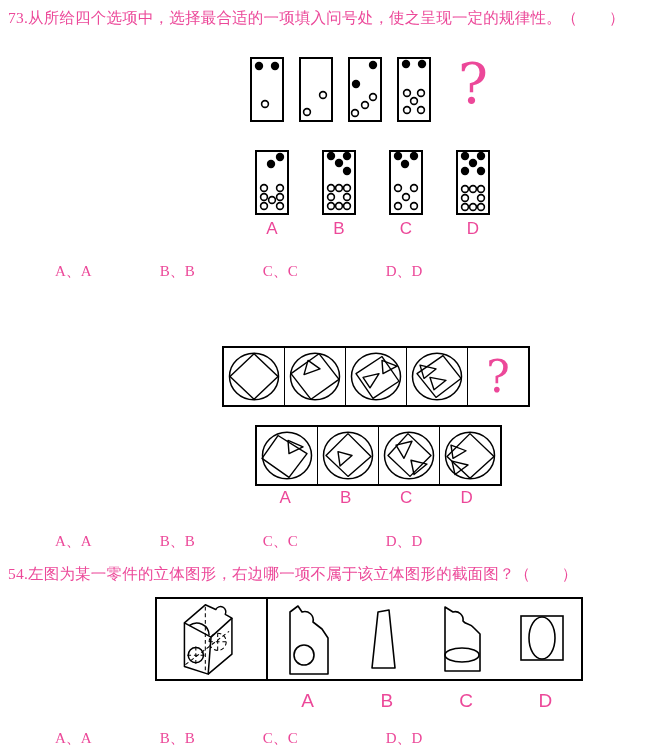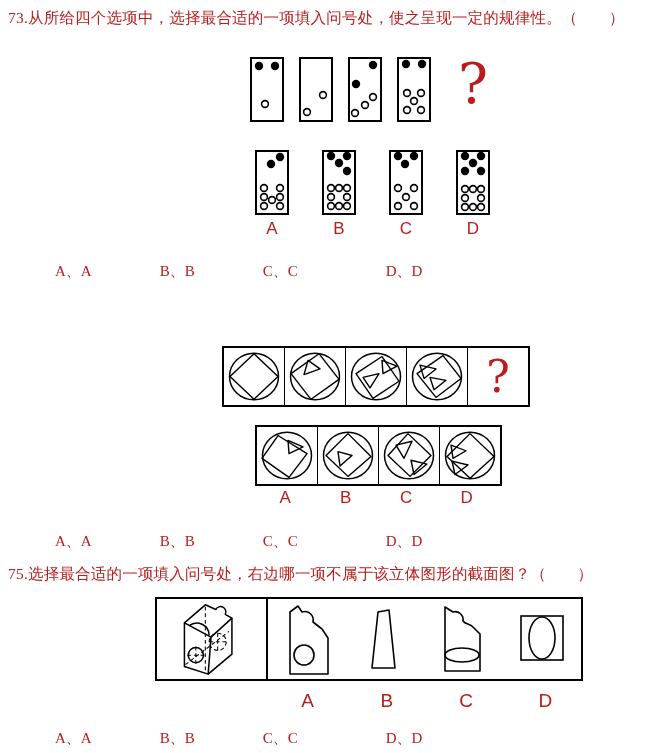--- a/index.html
+++ b/index.html
@@ -1,16 +1,16 @@
 <!DOCTYPE html>
 <html><head>
 <meta charset="utf-8">
 <style>
   html,body{margin:0;padding:0;background:#fff;}
-  .page{position:relative;width:653px;height:753px;background:#ffffff;color:#b91c1c;
+  .page{position:relative;width:653px;height:753px;background:#ffffff;color:#ec4899;
         font-family:"Liberation Serif","DejaVu Serif",serif;overflow:hidden;border-radius:7px;}
   .qline{position:absolute;left:8px;font-size:15.5px;white-space:nowrap;letter-spacing:.2px;}
   .hrow{position:absolute;display:flex;align-items:flex-start;}
   .panel{margin-right:15px;}
   .opt-panel{margin-right:33px;}
   .qmark-big{position:absolute;font-size:56px;line-height:52px;font-family:"DejaVu Serif",serif;}
   .strip{position:absolute;display:flex;border:2px solid #000;background:#fff;}
   .cell74{width:60px;height:57px;border-right:1.5px solid #000;display:flex;align-items:center;justify-content:center;}
   .cell74:last-child{border-right:none;}
   .qcell{font-size:44px;font-family:"DejaVu Serif",serif;line-height:50px;}
@@ -214,21 +214,21 @@
       </div>
     </div>
   <div class="labels l74" id="q74lab" style="left:255px;top:488px">
       <span>A</span>
       <span>B</span>
       <span>C</span>
       <span>D</span>
     </div>
   <div class="answers" id="q74ans" style="top:532px"><span>A、A</span><span>B、B</span><span>C、C</span><span>D、D</span></div>
 
-  <div class="qline" style="top:564px"><span>75.</span><span>选择最合适的一项填入问号处，右边哪一项不属于该立体图形的截面图？（　　）</span></div>
+  <div class="qline" style="top:564px"><span>54.</span><span>左图为某一零件的立体图形，右边哪一项不属于该立体图形的截面图？（　　）</span></div>
   <div class="fig75" style="left:155px;top:597px">
     <div class="box75 solidbox" id="q75solid">
         <div>
           <svg width="109" height="76" viewBox="0 0 113 80">
             <path d="M50,4 L61,9 A5.5,5.5 0 0 1 71,14 L78,18 L56,38 L28,23 Z" fill="none" stroke="#000" stroke-width="1.6" stroke-linejoin="round"></path>
             <path d="M28,23 L28,69 L53,77 L56,38" fill="none" stroke="#000" stroke-width="1.6" stroke-linejoin="round"></path>
             <path d="M78,18 L78,56 L53,77" fill="none" stroke="#000" stroke-width="1.6" stroke-linejoin="round"></path>
             <path d="M33,26 A13,13 0 0 1 54,36" fill="none" stroke="#000" stroke-width="1.6" stroke-linejoin="round"></path>
             <path d="M50,6 L50,74" fill="none" stroke="#000" stroke-width="1.1" stroke-dasharray="4 3"></path>
             <path d="M29,67 L75,32" fill="none" stroke="#000" stroke-width="1.1" stroke-dasharray="4 3"></path>

